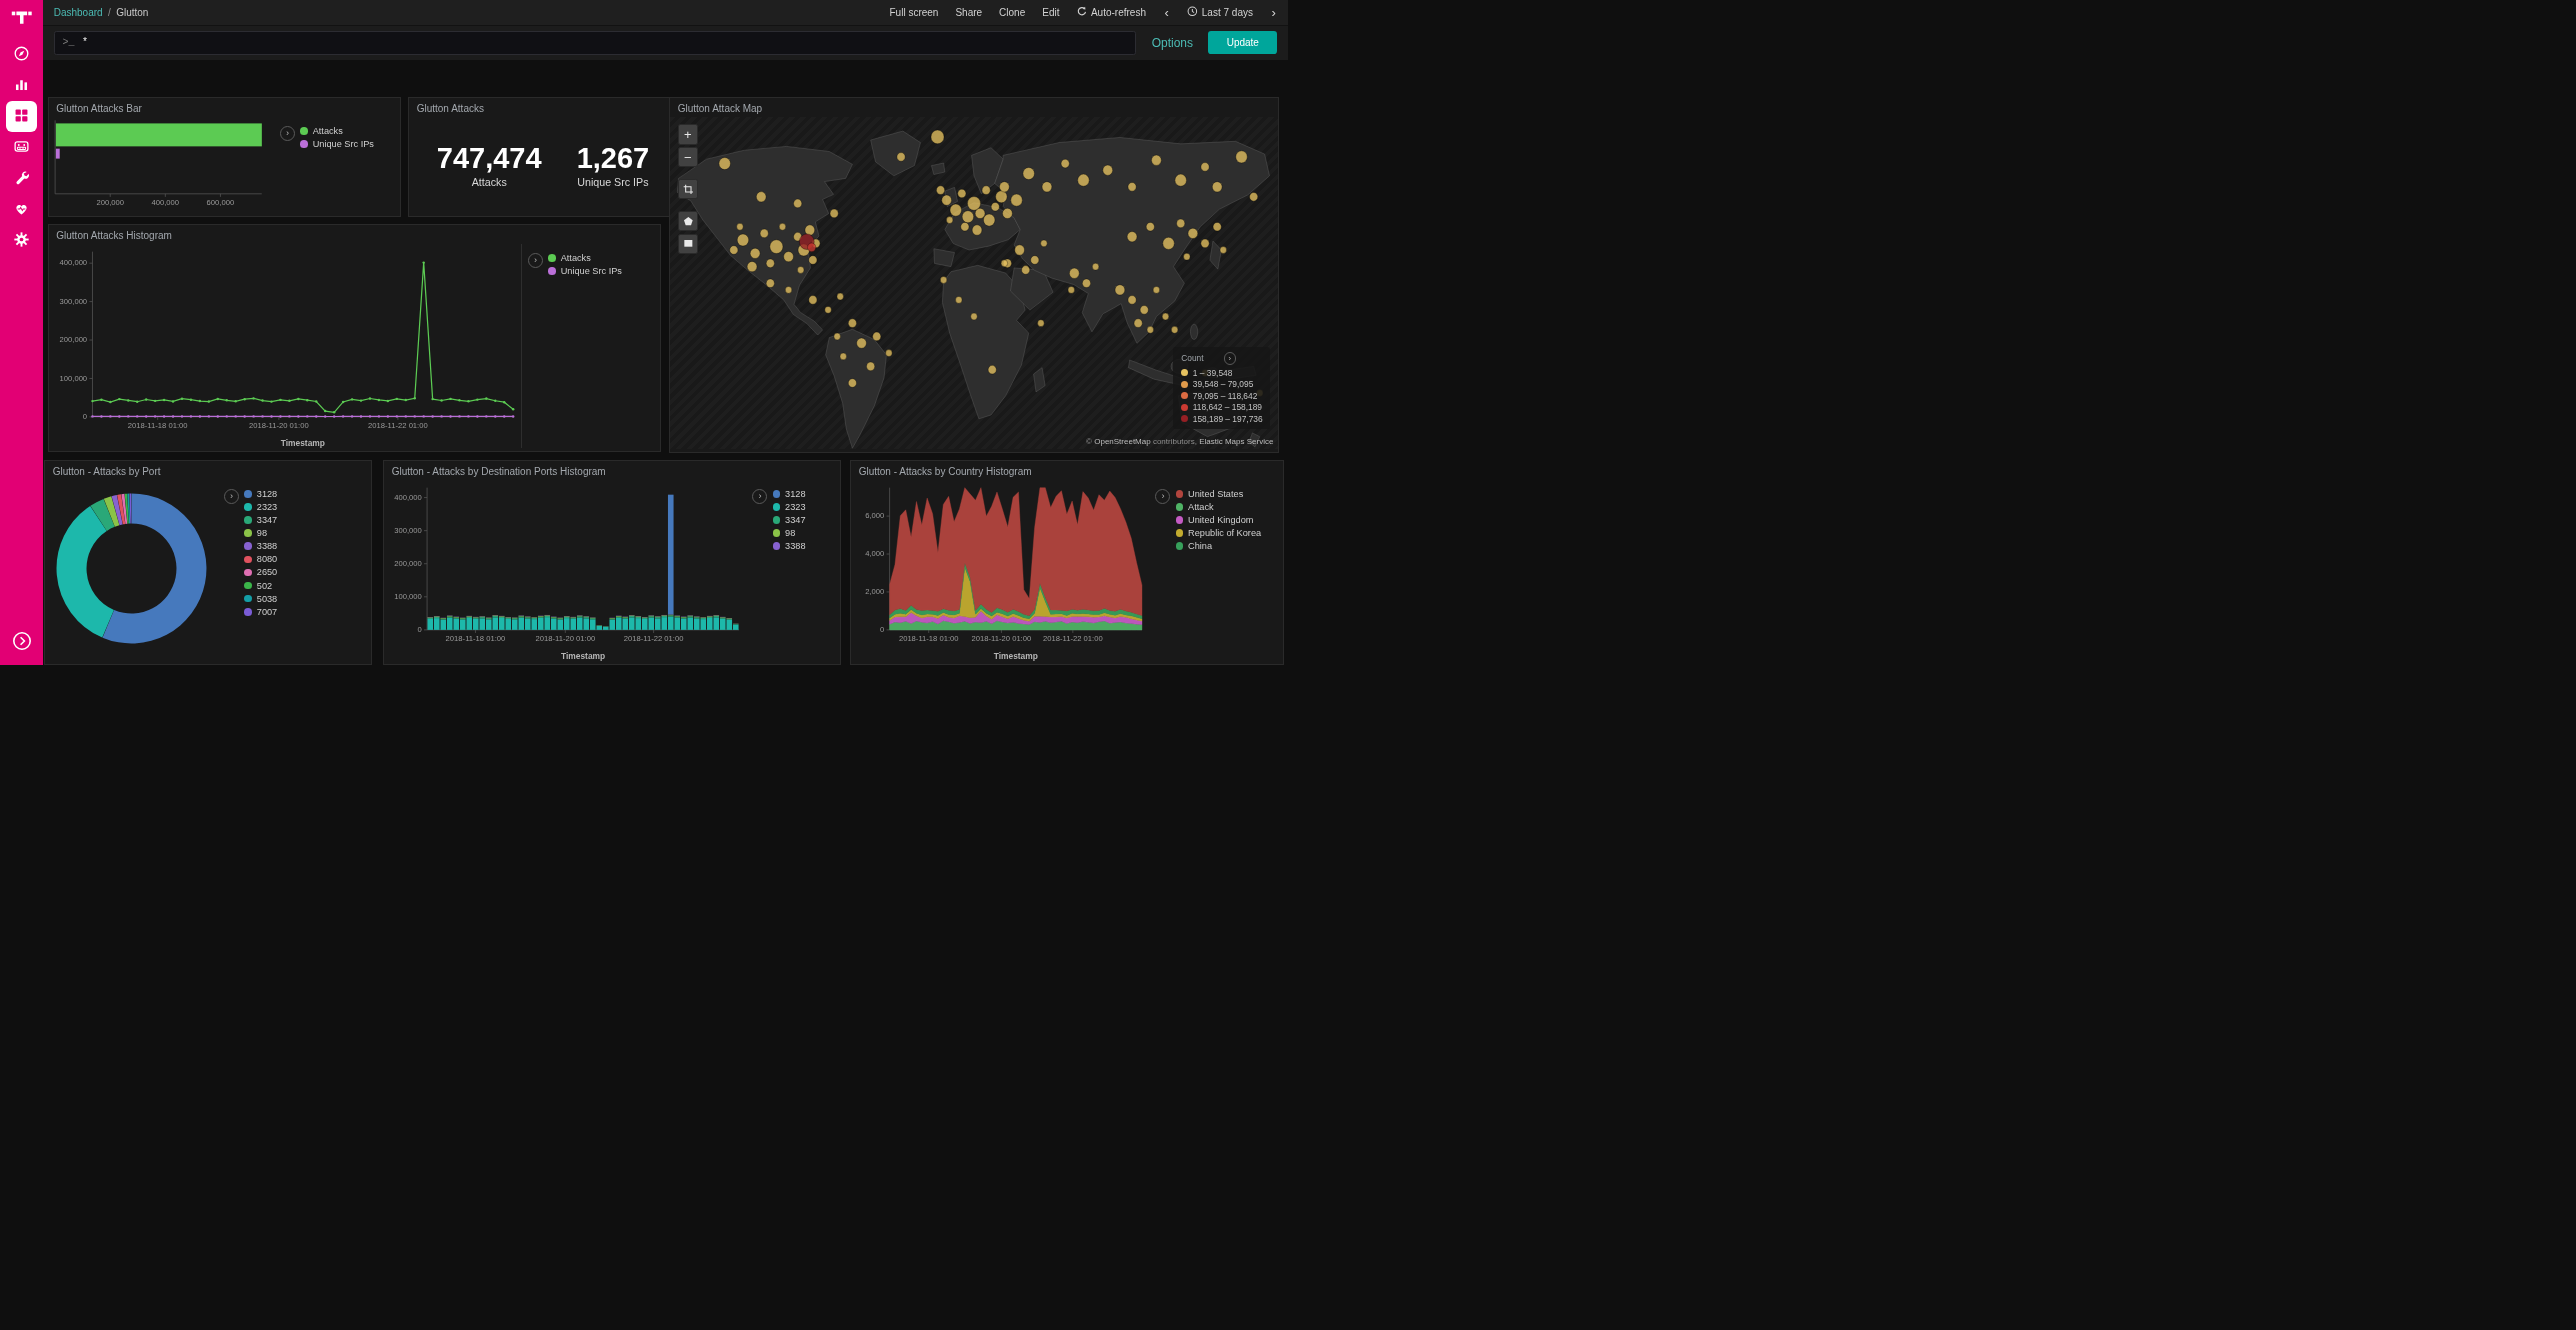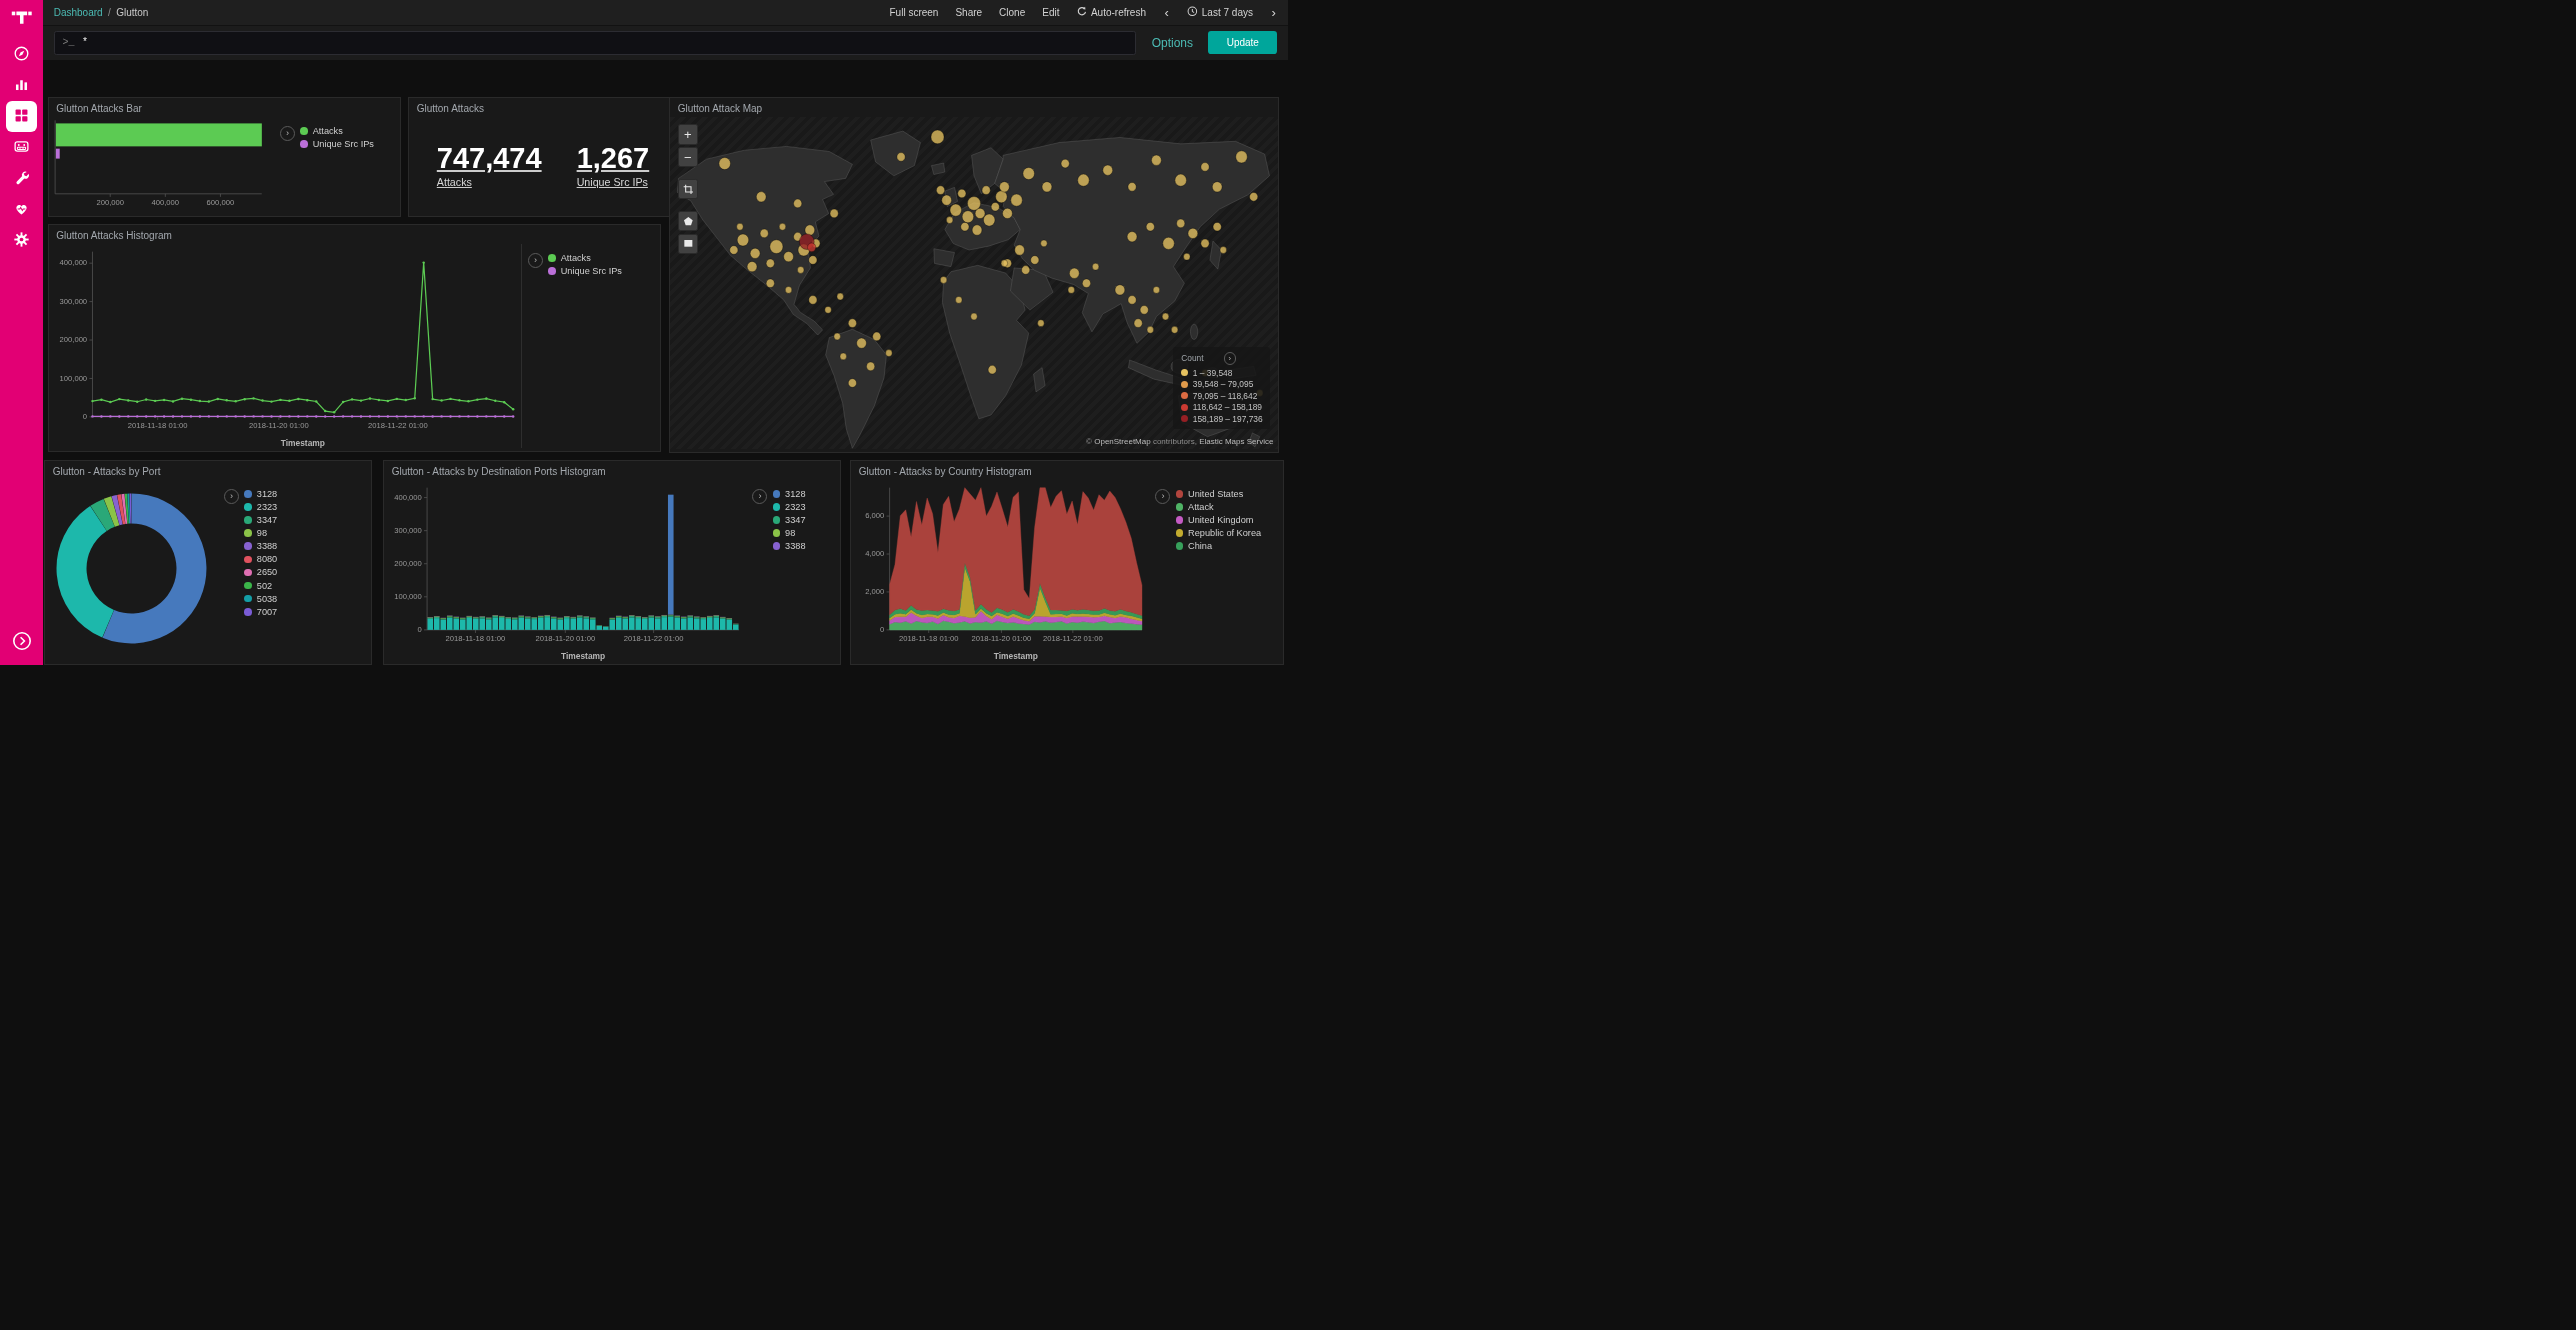--- a/index.html
+++ b/index.html
@@ -50,21 +50,21 @@
   .chart{position:relative;flex:1;min-width:0;}
   .legend-wrap{display:flex;align-items:flex-start;padding:9.2px 4.6px 0 6.1px;}
   .legend-wrap.bordered{border-left:0.8px solid #2e2e2e;}
   .lchev{width:13px;height:13px;border:0.8px solid #5a5a5a;border-radius:50%;color:#b5b5b5;flex:none;
     display:flex;align-items:center;justify-content:center;font-size:9.2px;margin-right:5.4px;cursor:pointer;}
   .legend{display:flex;flex-direction:column;gap:3.1px;font-size:9.2px;color:#d0d0d0;}
   .legend-item{display:flex;align-items:center;gap:4.6px;cursor:pointer;white-space:nowrap;}
   .dot{width:7.7px;height:7.7px;border-radius:50%;flex:none;}
   
   .metrics{display:flex;justify-content:center;align-items:center;gap:35px;height:calc(100% - 21.5px);}
-  .metric{text-decoration:underline;}
+  .metric{text-align:center;}
   .mval{font-size:29px;font-weight:700;color:#fff;}
   .mlab{font-size:10.7px;color:#d8d8d8;margin-top:1.5px;}
   
   .map{position:relative;height:calc(100% - 21.5px);
     background:repeating-linear-gradient(135deg,#1e1e1e 0 3.8px,#191919 3.8px 7.7px);}
   .map > svg{position:absolute;inset:0;width:100%;height:100%;}
   .map-controls{position:absolute;left:7.7px;top:7.7px;display:flex;flex-direction:column;gap:2.3px;z-index:5;}
   .mbtn{width:18.4px;height:18.4px;background:#414141;color:#e9e9e9;display:flex;align-items:center;justify-content:center;
     font-size:13px;line-height:1;border:0.8px solid #2a2a2a;border-radius:2.3px;cursor:pointer;}
   .map-controls .gap{margin-top:9.2px;}

